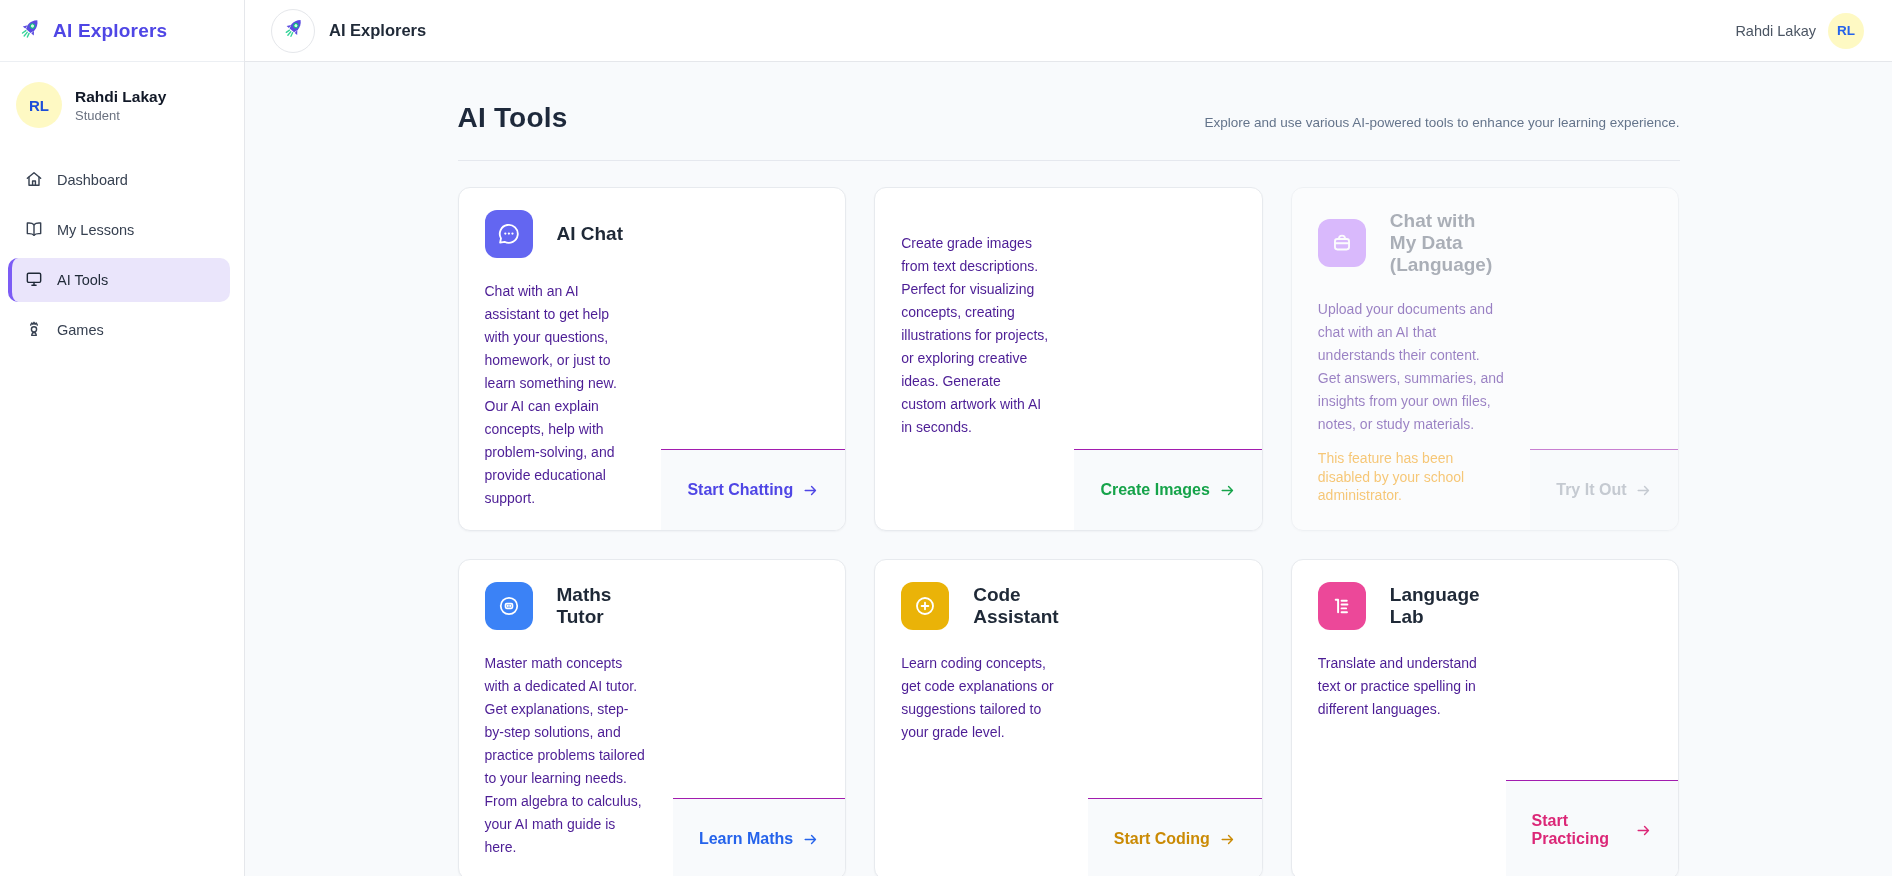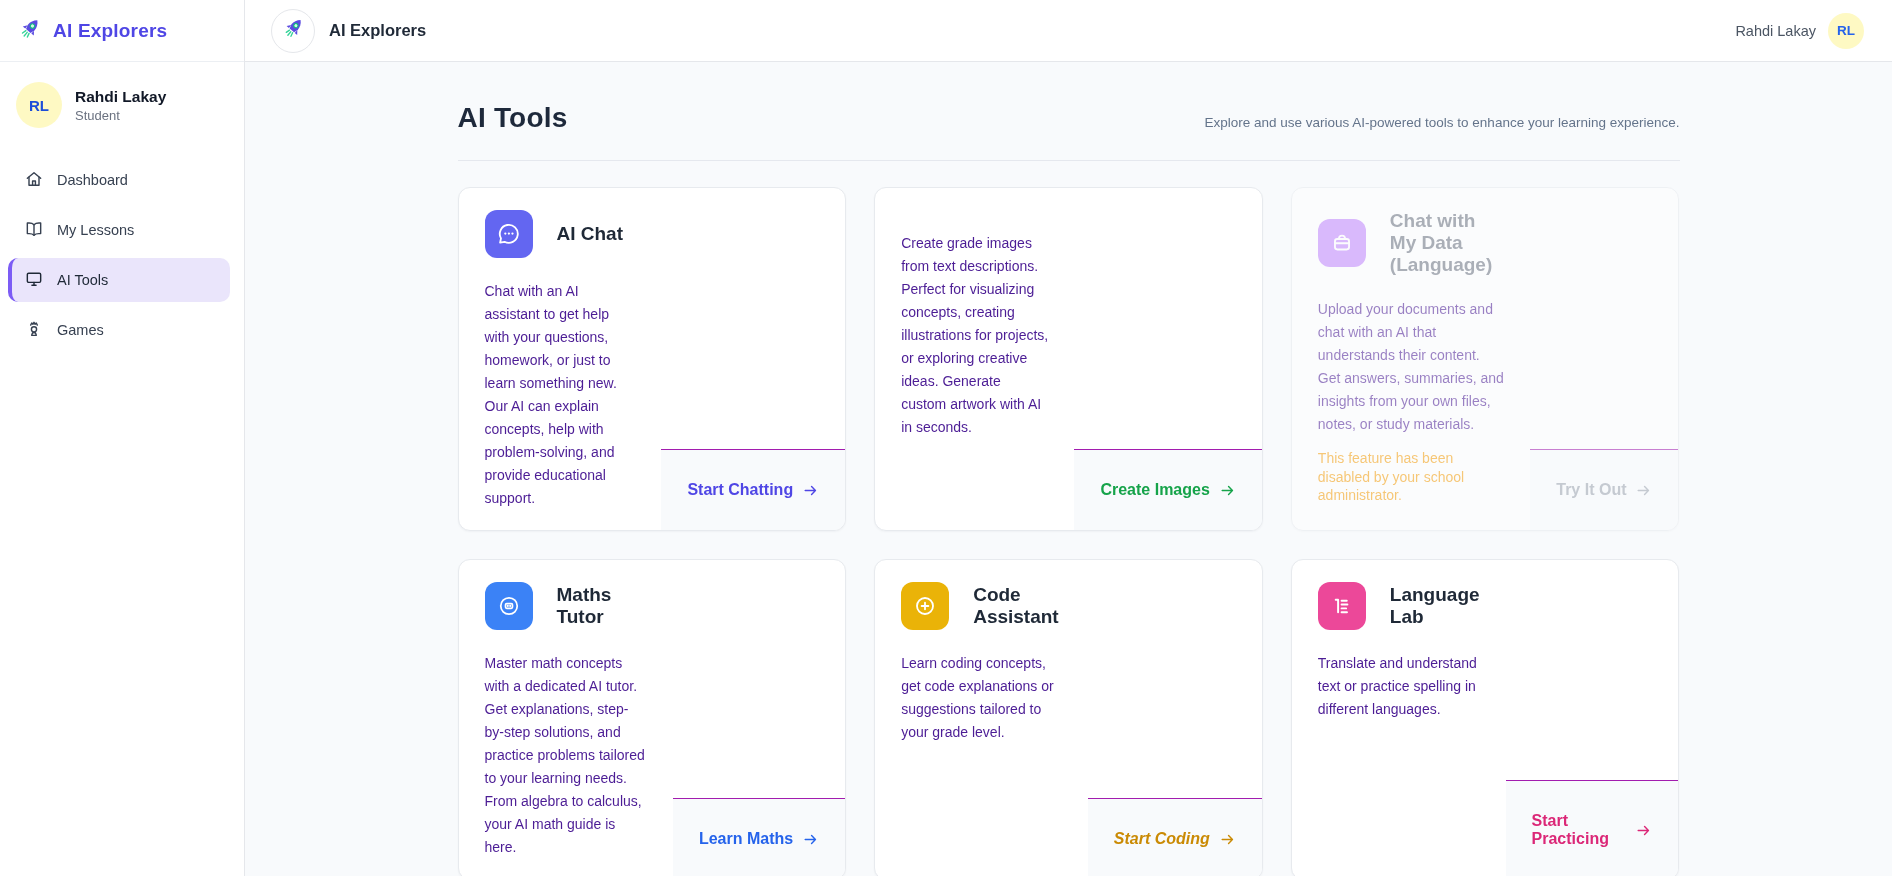--- a/index.html
+++ b/index.html
@@ -257,21 +257,21 @@
                   <svg width="26" height="26" viewBox="0 0 24 24" fill="none" stroke="#ffffff" stroke-width="1.7" stroke-linecap="round" stroke-linejoin="round">
                     <circle cx="12" cy="12" r="7.4"></circle>
                       <path d="M12 8.9v6.2M8.9 12h6.2"></path>
                   </svg>
                 </div>
                 <div class="card-title">Code Assistant</div>
               </div>
               <p class="card-desc">Learn coding concepts, get code explanations or suggestions tailored to your grade level.</p>
             </div>
             <div class="card-footer">
-              <a class="card-cta" style="color: rgb(202, 138, 4); font-style: italic;">
+              <a class="card-cta" style="color: rgb(202, 138, 4);">
                 <span>Start Coding</span>
                 <span class="arrow-icon">
                   <svg width="17" height="17" viewBox="0 0 24 24" fill="none" stroke="currentColor" stroke-width="2" stroke-linecap="round" stroke-linejoin="round">
                       <path d="M4.5 12h14.5M13.5 6.5 19 12l-5.5 5.5"></path>
                     </svg>
                 </span>
               </a>
             </div>
           </div>
 

